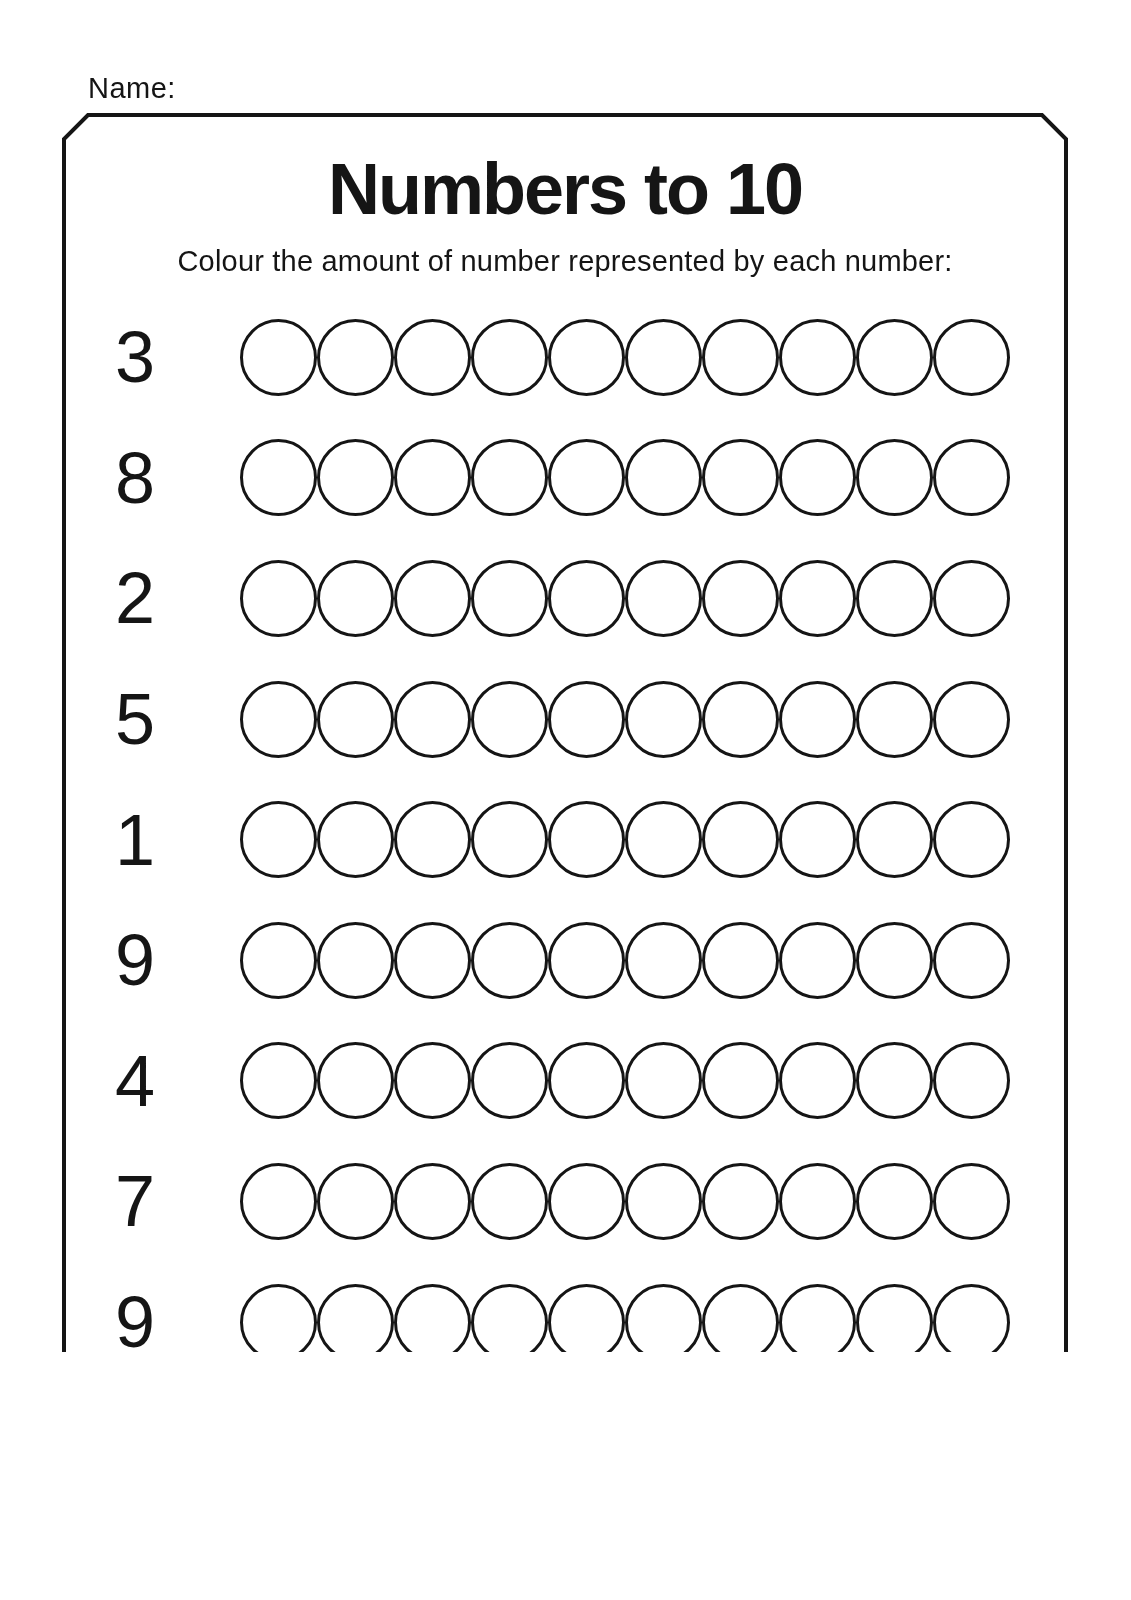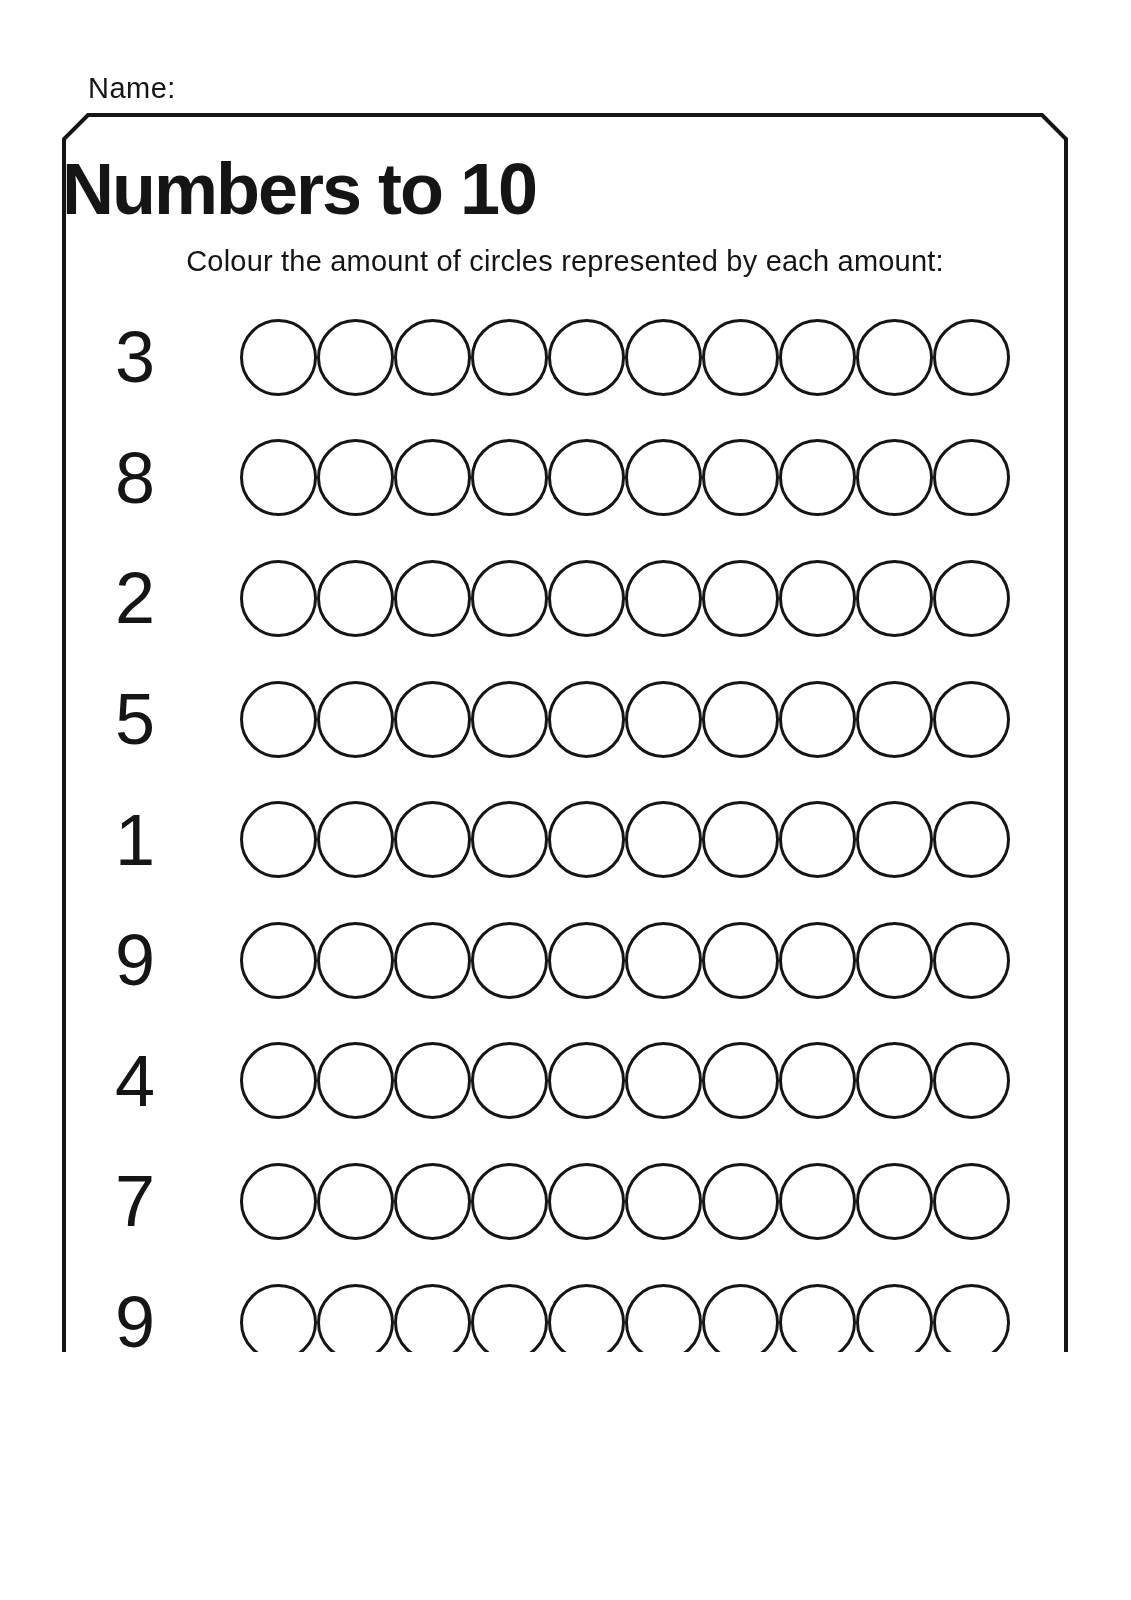--- a/index.html
+++ b/index.html
@@ -40,21 +40,21 @@
     top:0;
     width:100%;
     height:100%;
     display:block;
   }
   .worksheet-title{
     position:absolute;
     top:40px;
     left:0;
     width:100%;
-    text-align:left;
+    text-align:center;
     font-size:72px;
     font-weight:800;
     letter-spacing:-2px;
     line-height:1;
     color:var(--ink);
   }
   .worksheet-instructions{
     position:absolute;
     top:134px;
     left:0;
@@ -107,21 +107,21 @@
   <div class="name-row">Name:</div>
 
   <div class="sheet-frame">
 
     <svg class="frame-svg" viewBox="0 0 1006 1417" preserveAspectRatio="none" aria-hidden="true">
       <polygon points="26,2 980,2 1004,26 1004,1391 980,1415 26,1415 2,1391 2,26" fill="none" stroke="#151515" stroke-width="4" stroke-linejoin="miter"></polygon>
     </svg>
 
     <h1 class="worksheet-title">Numbers to 10</h1>
 
-    <p class="worksheet-instructions">Colour the amount of circles represented by each amount:</p>
+    <p class="worksheet-instructions">Colour the amount of number represented by each number:</p>
 
     <div class="rows" id="rows">
         <div class="row">
           <div class="row-num">3</div>
           <div class="circles">
             <span class="circle"></span>
             <span class="circle"></span>
             <span class="circle"></span>
             <span class="circle"></span>
             <span class="circle"></span>

